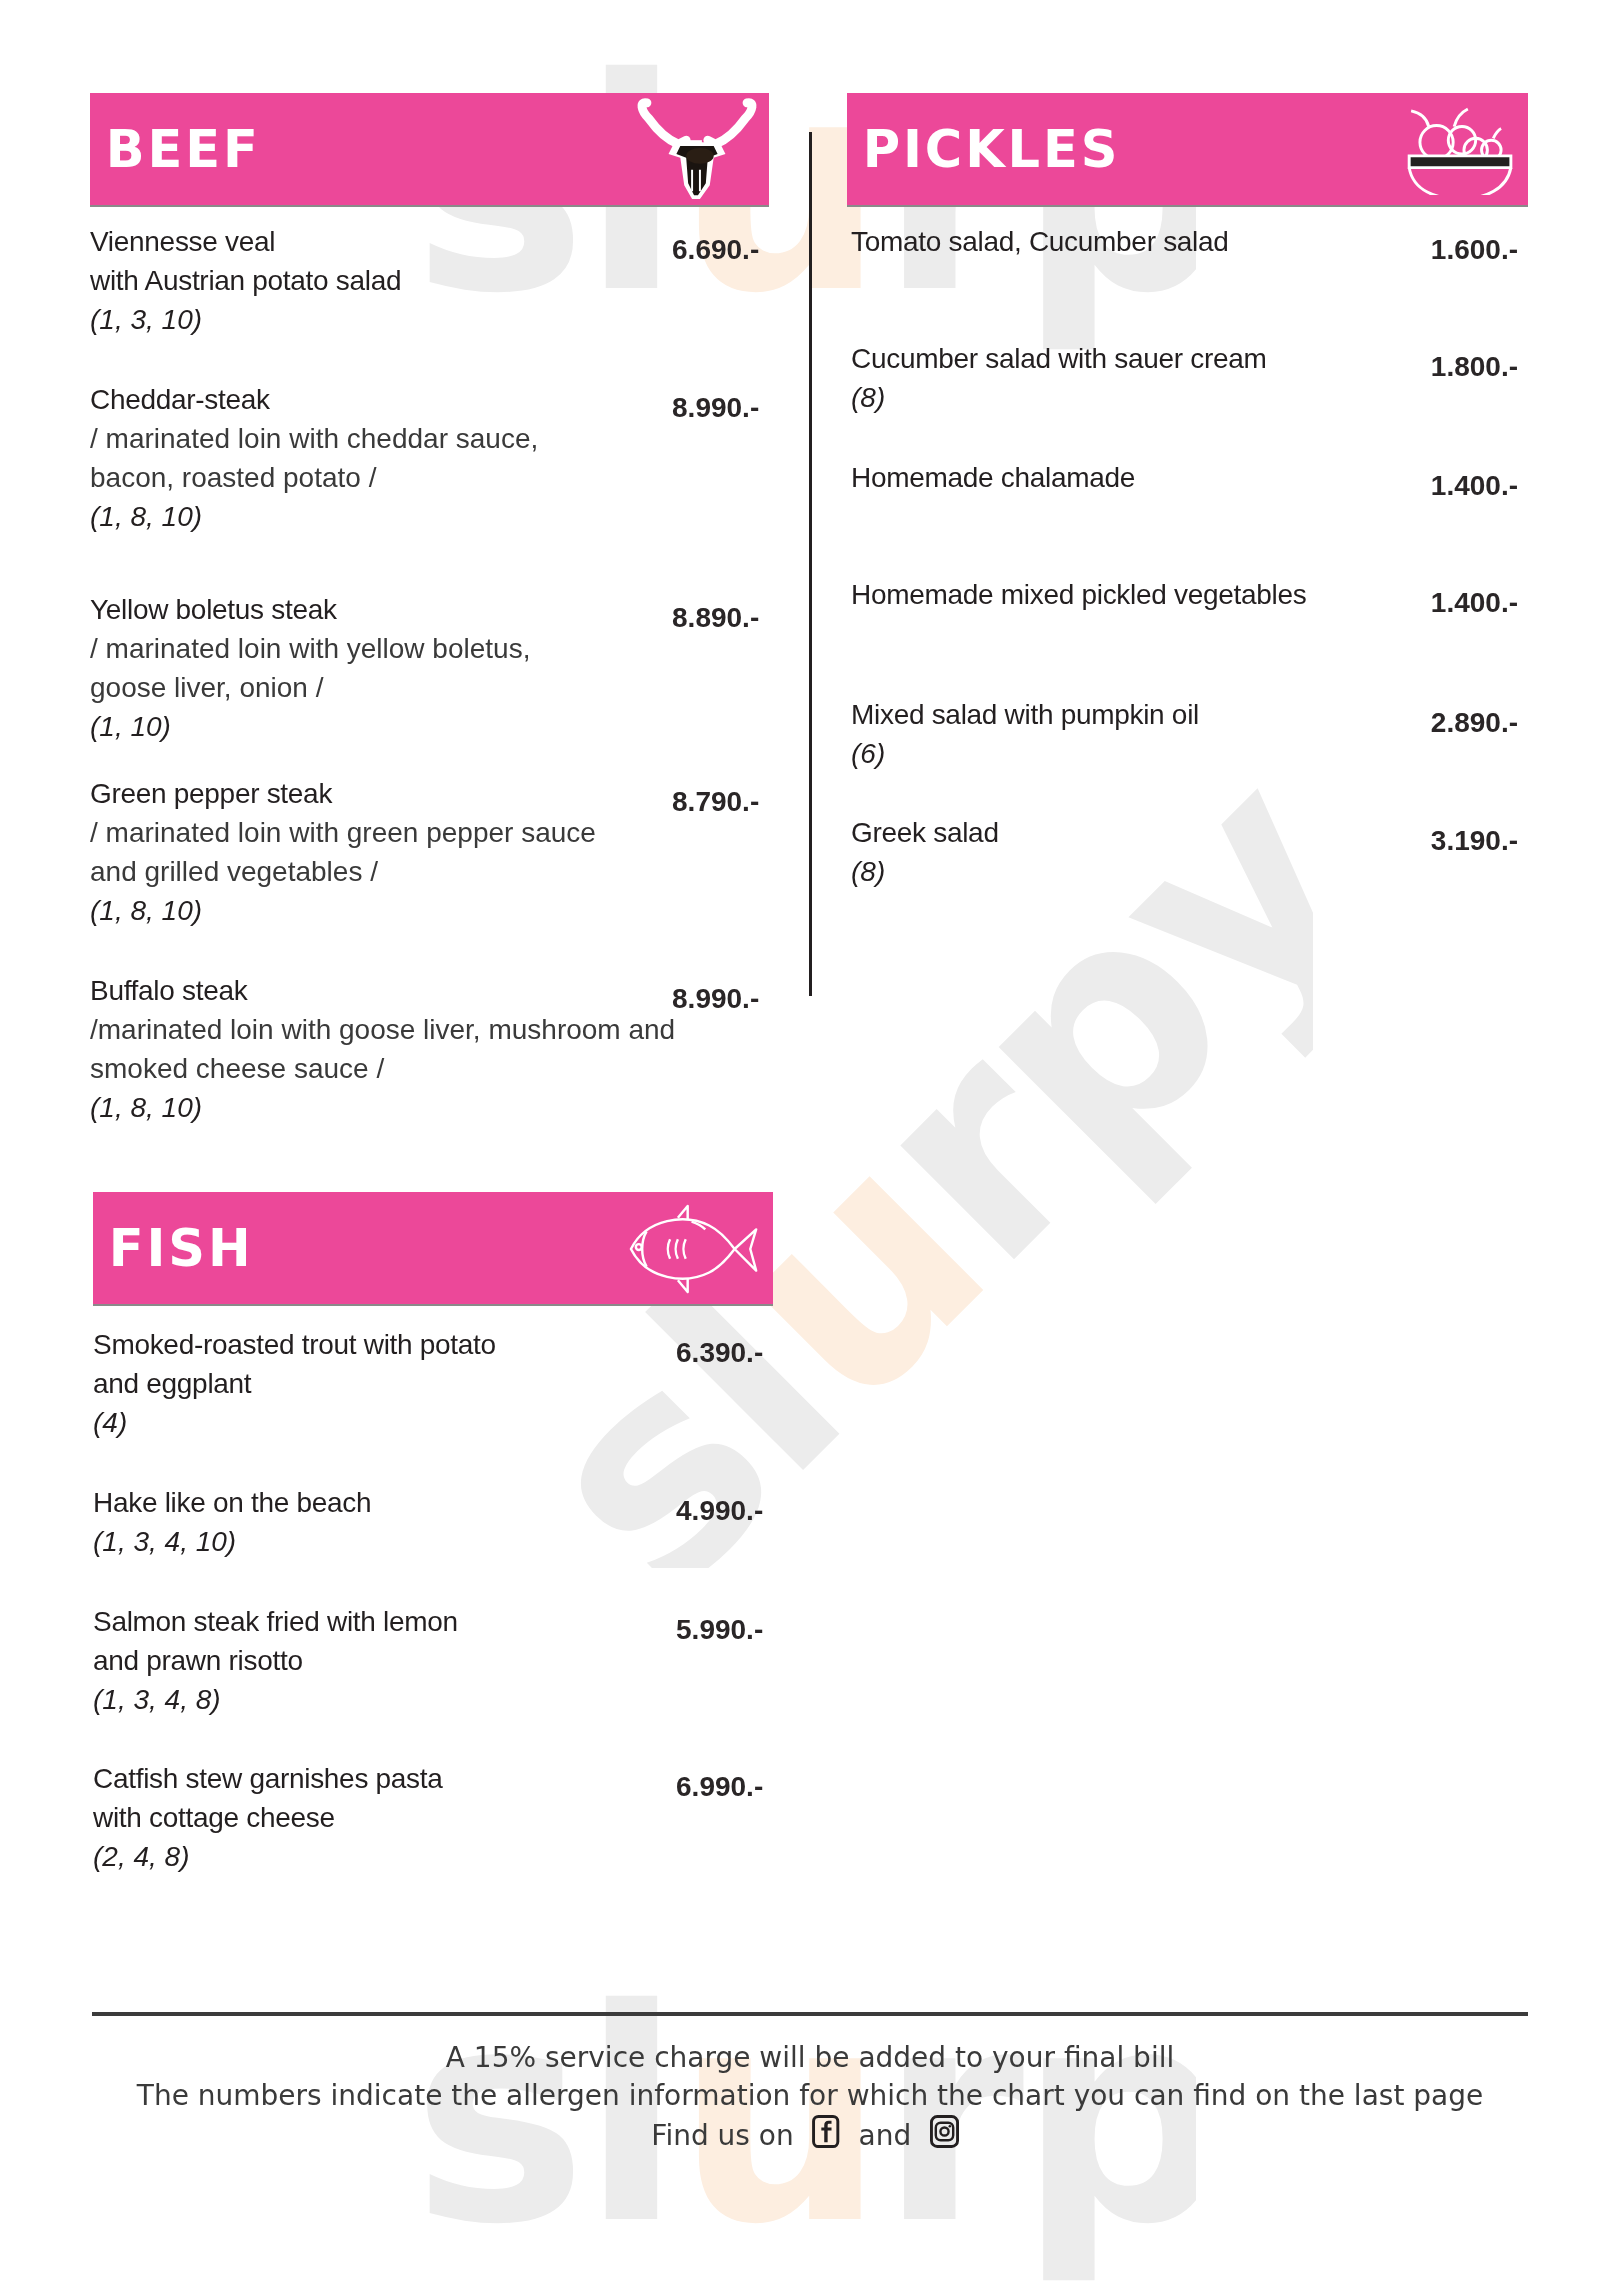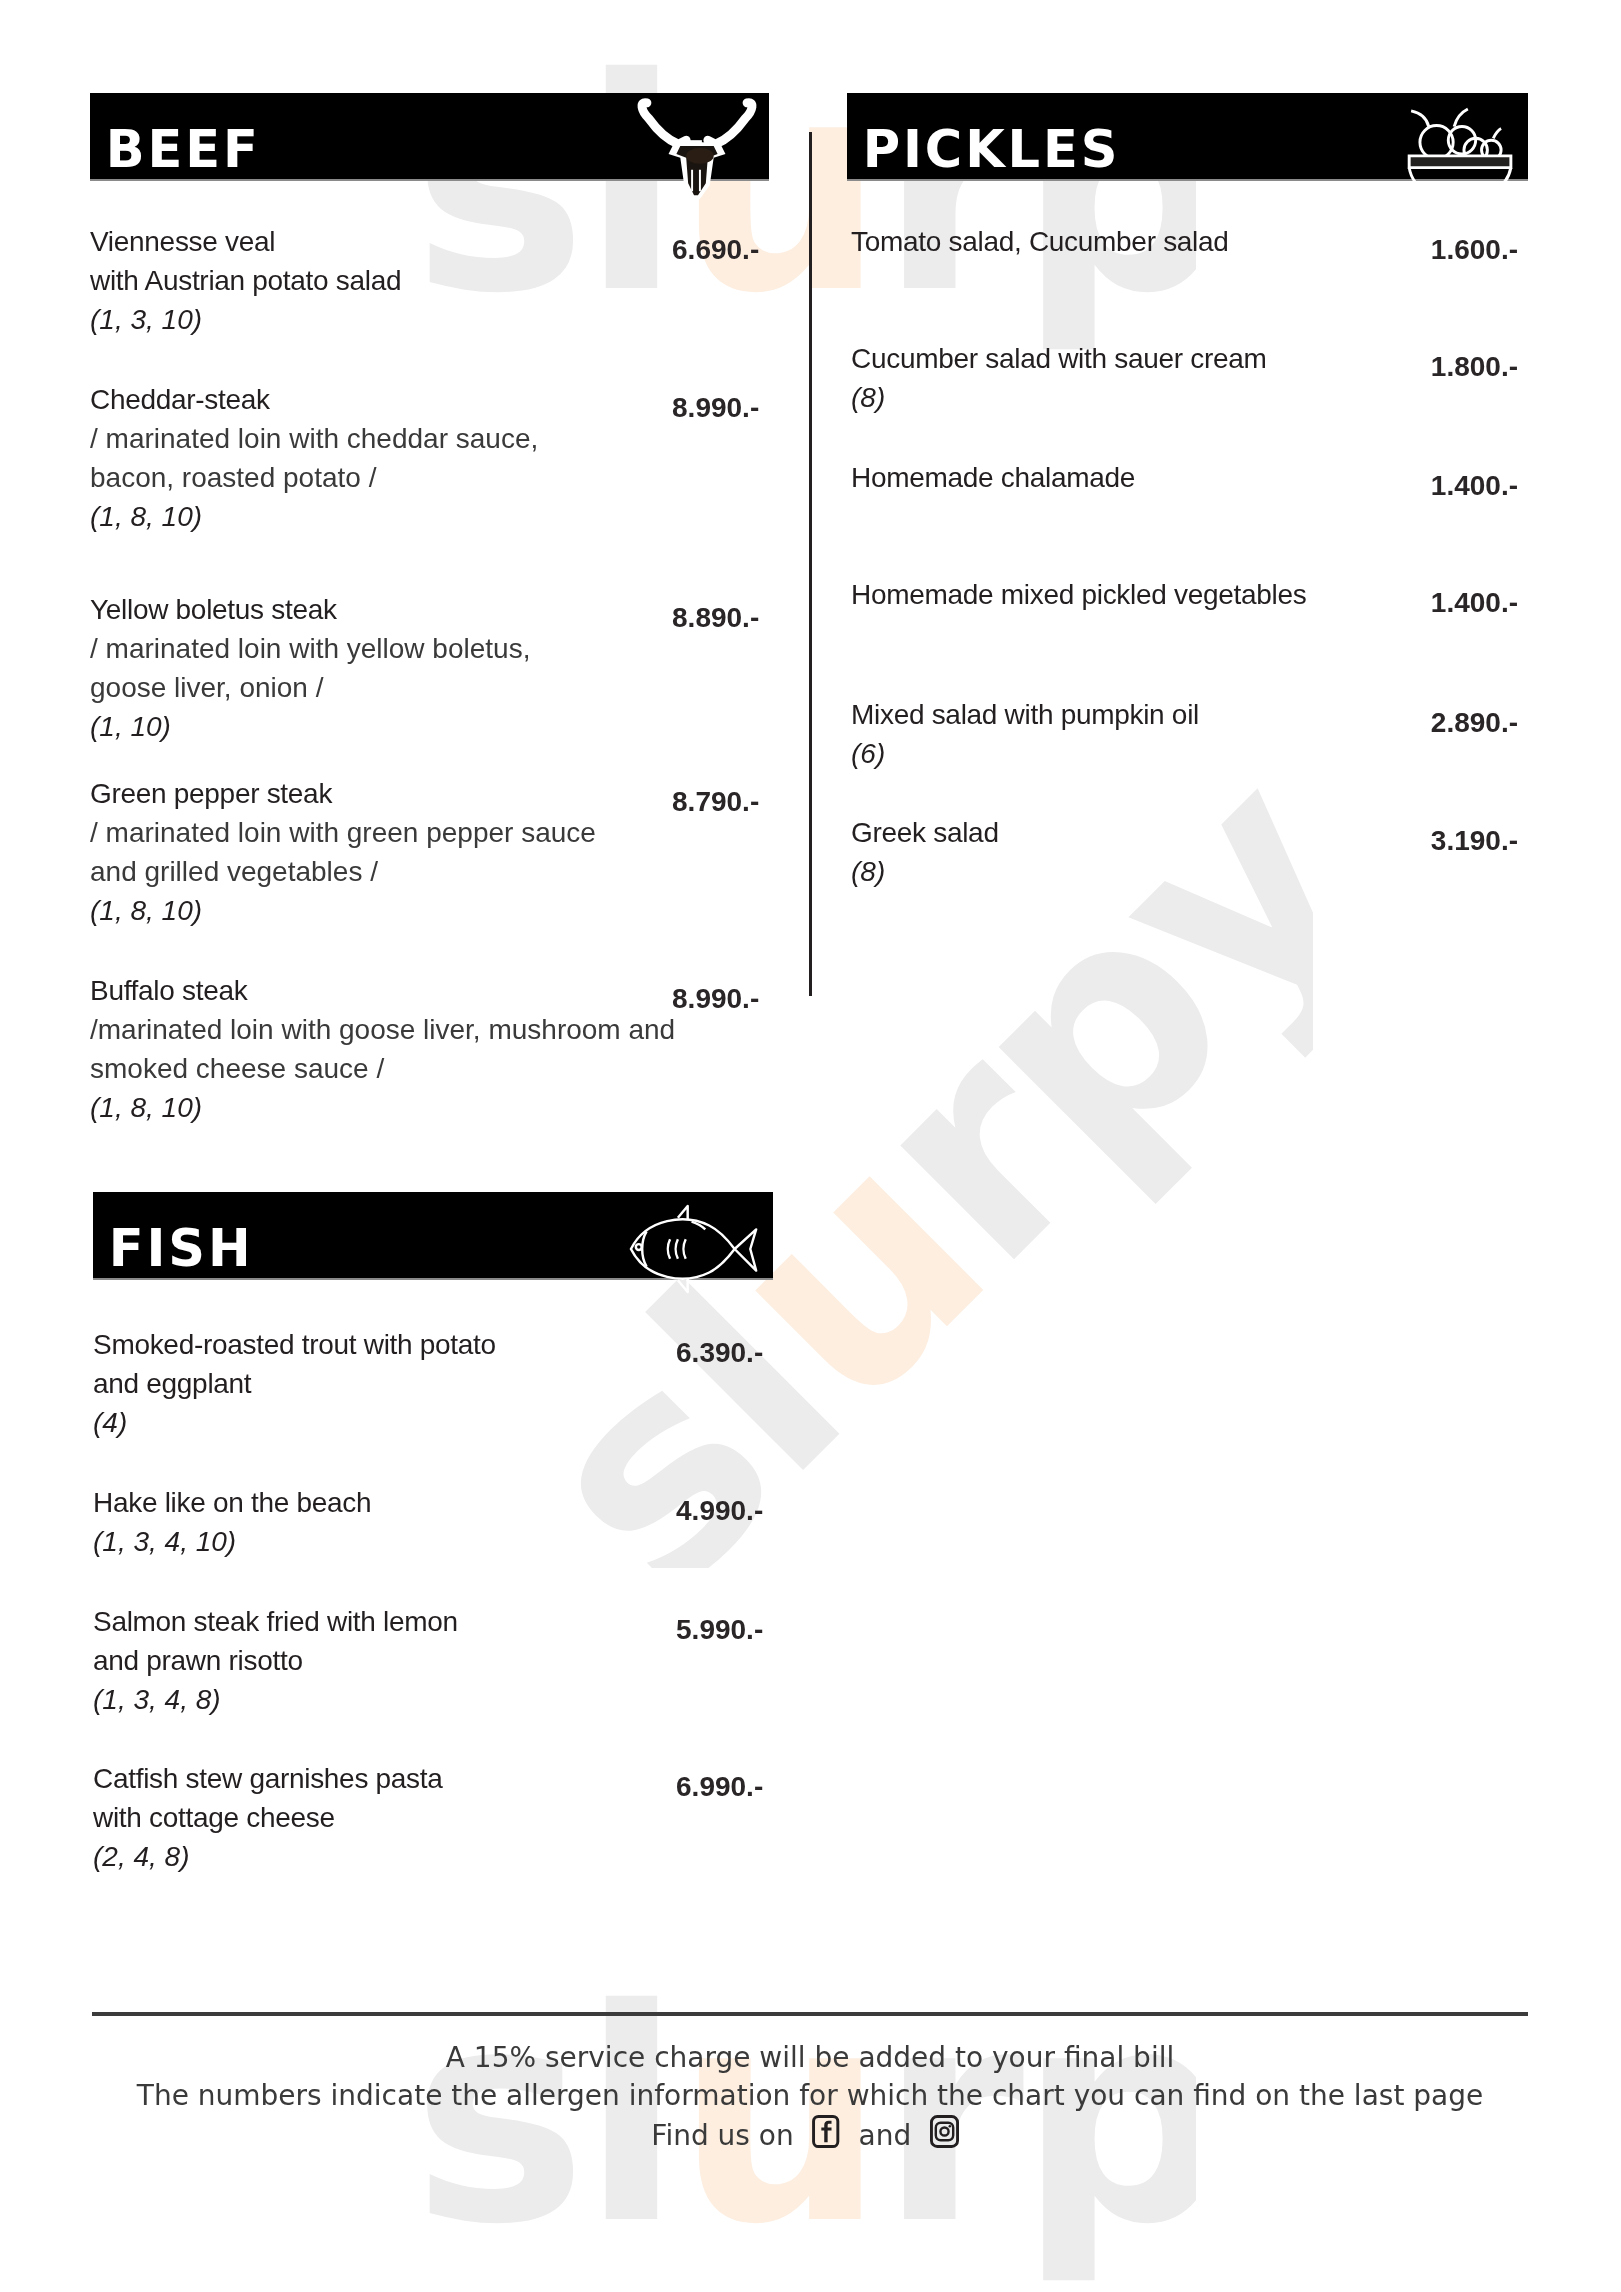--- a/index.html
+++ b/index.html
@@ -9,21 +9,21 @@
     font-family:"Liberation Sans", sans-serif;
   }
   .watermark { position:absolute; pointer-events:none; z-index:0; }
   .wm-text {
     font-family:"DejaVu Sans", sans-serif; font-weight:bold;
     color:#ececec; letter-spacing:-5.9px; white-space:nowrap;
     transform-origin:left top;
   }
   .wm-u { color:#fdeee0; }
   .section-header {
-    position:absolute; background:#000000; height:88px;
+    position:absolute; background:#ec4899; height:114px;
     border-bottom:2px solid #8a8a8a; box-sizing:border-box; z-index:1;
   }
   .section-title {
     position:absolute; left:15.7px; top:23.5px; margin:0;
     font-family:"DejaVu Sans", sans-serif; font-weight:bold;
     font-size:51px; letter-spacing:2.9px; color:#ffffff; line-height:65px;
   }
   .section-icon { position:absolute; top:3.9px; }
   .item { position:absolute; z-index:1; }
   .item-line {

